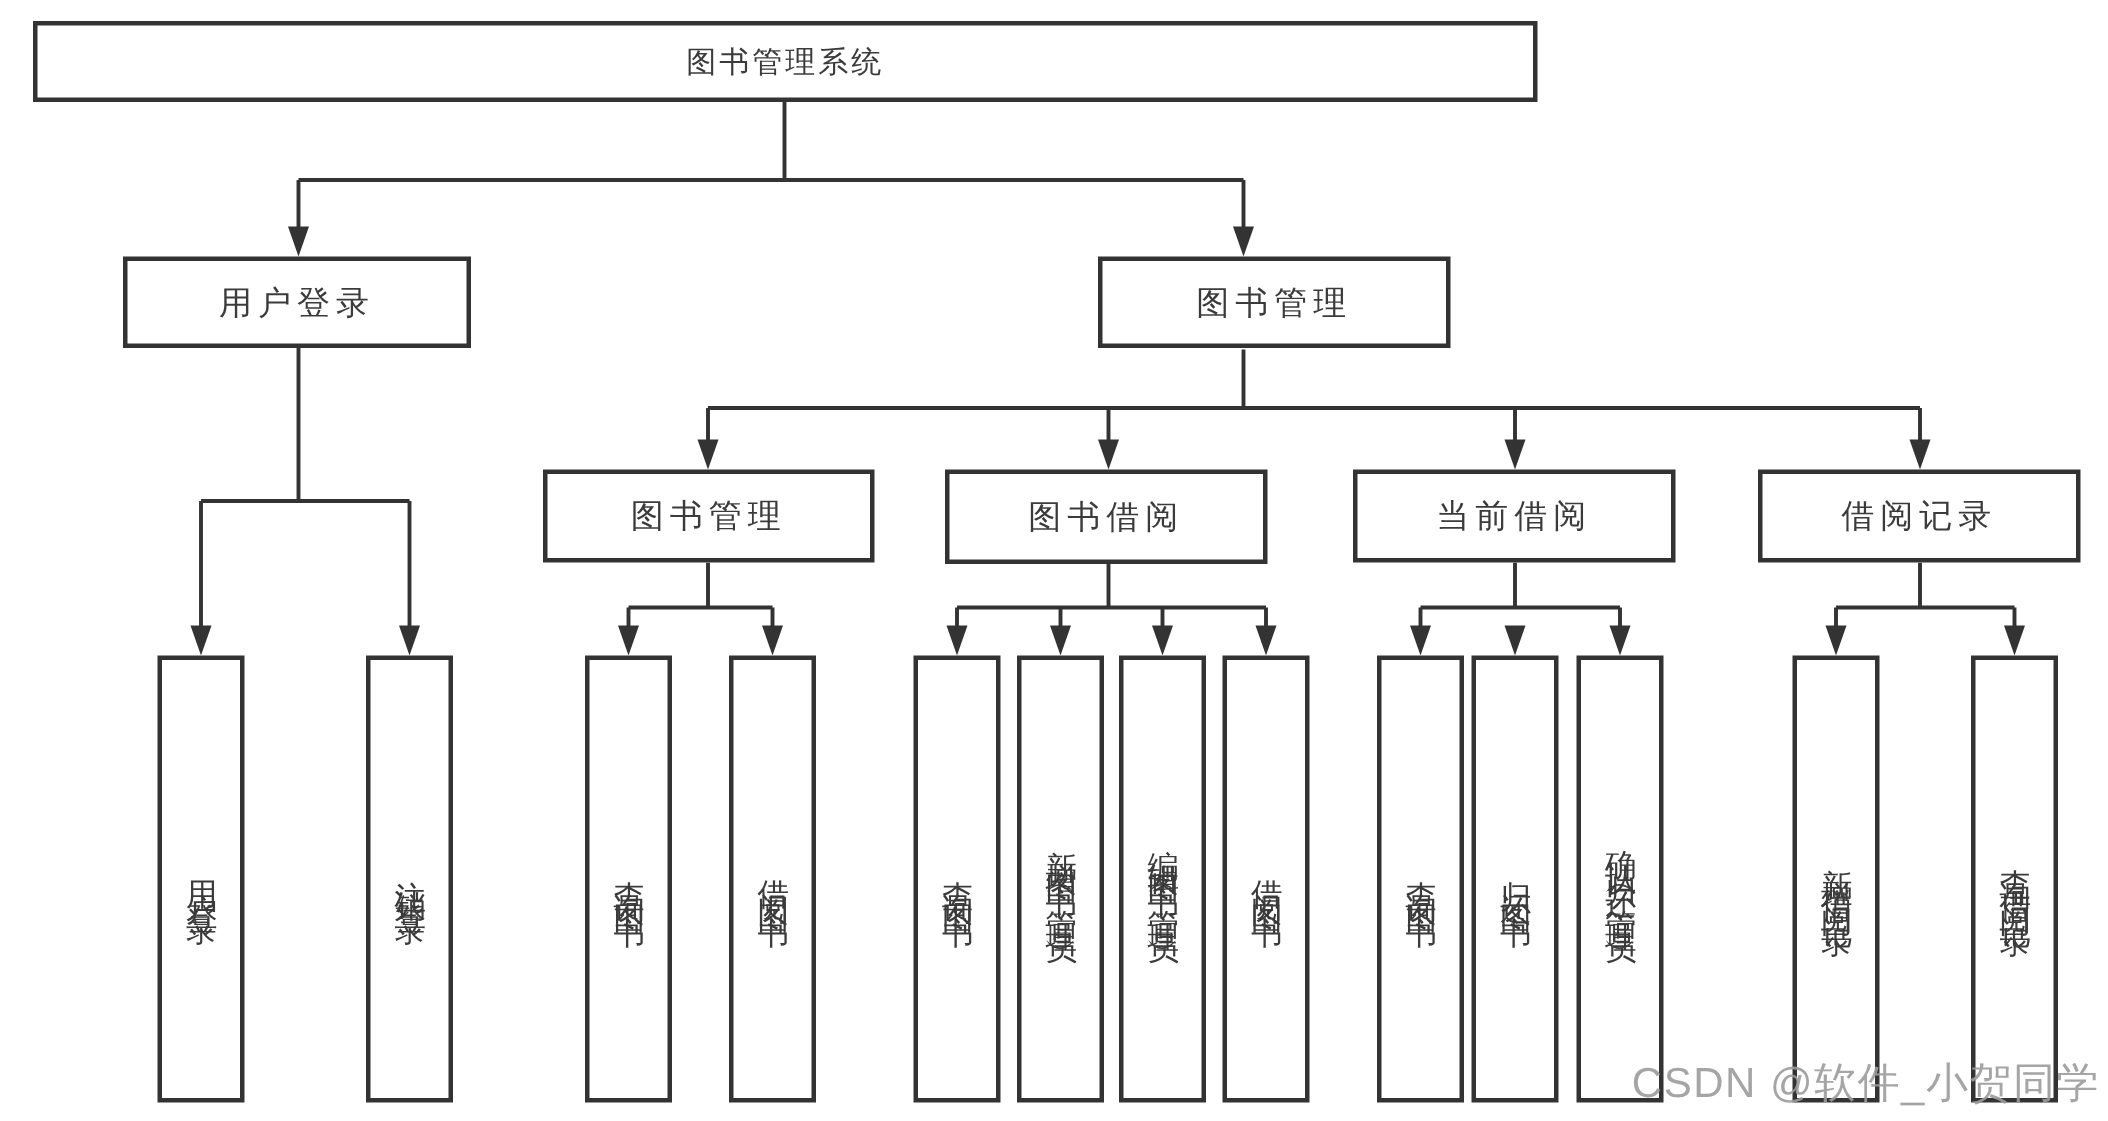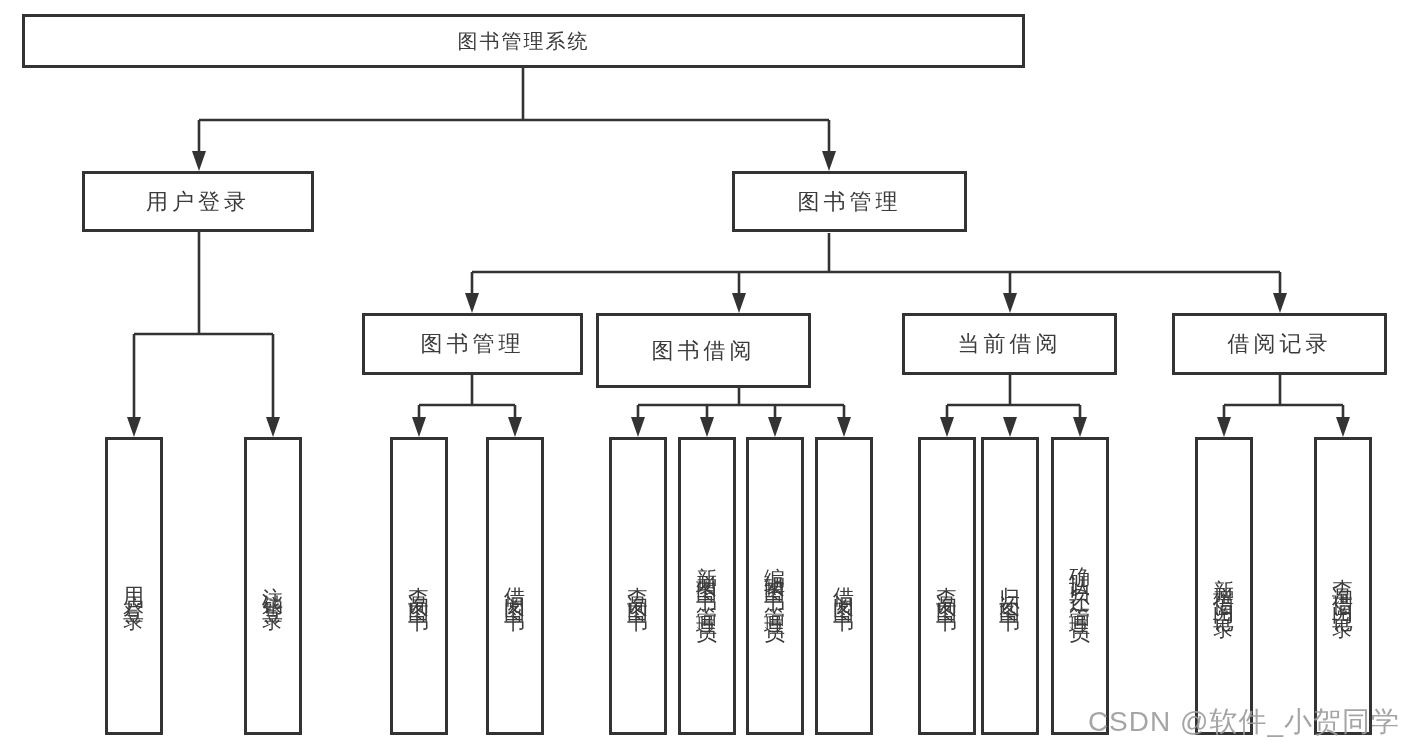--- a/index.html
+++ b/index.html
@@ -71,21 +71,21 @@
     <polygon points="1217,417 1231,417 1224,437"></polygon>
     <polygon points="1336,417 1350,417 1343,437"></polygon>
   </svg>
 
   <div class="node hbox rootbox" style="left:22px;top:14px;width:1003px;height:54px;">图书管理系统</div>
 
   <div class="node hbox" style="left:82px;top:171px;width:232px;height:61px;">用户登录</div>
   <div class="node hbox" style="left:712px;top:171px;width:235px;height:61px;margin-left:20px;">图书管理</div>
 
   <div class="node hbox" style="left:362px;top:313px;width:221px;height:62px;">图书管理</div>
-  <div class="node hbox" style="left:596px;top:313px;width:215px;height:75px;">图书借阅</div>
+  <div class="node hbox" style="left:630px;top:313px;width:215px;height:63px;">图书借阅</div>
   <div class="node hbox" style="left:902px;top:313px;width:215px;height:62px;">当前借阅</div>
   <div class="node hbox" style="left:1172px;top:313px;width:215px;height:62px;">借阅记录</div>
 
   <div class="node vbox" style="left:105px;top:437px;width:58px;height:298px;">用户登录</div>
   <div class="node vbox" style="left:244px;top:437px;width:58px;height:298px;">注销登录</div>
 
   <div class="node vbox" style="left:390px;top:437px;width:58px;height:298px;">查询图书</div>
   <div class="node vbox" style="left:486px;top:437px;width:58px;height:298px;">借阅图书</div>
 
   <div class="node vbox" style="left:609px;top:437px;width:58px;height:298px;">查询图书</div>

